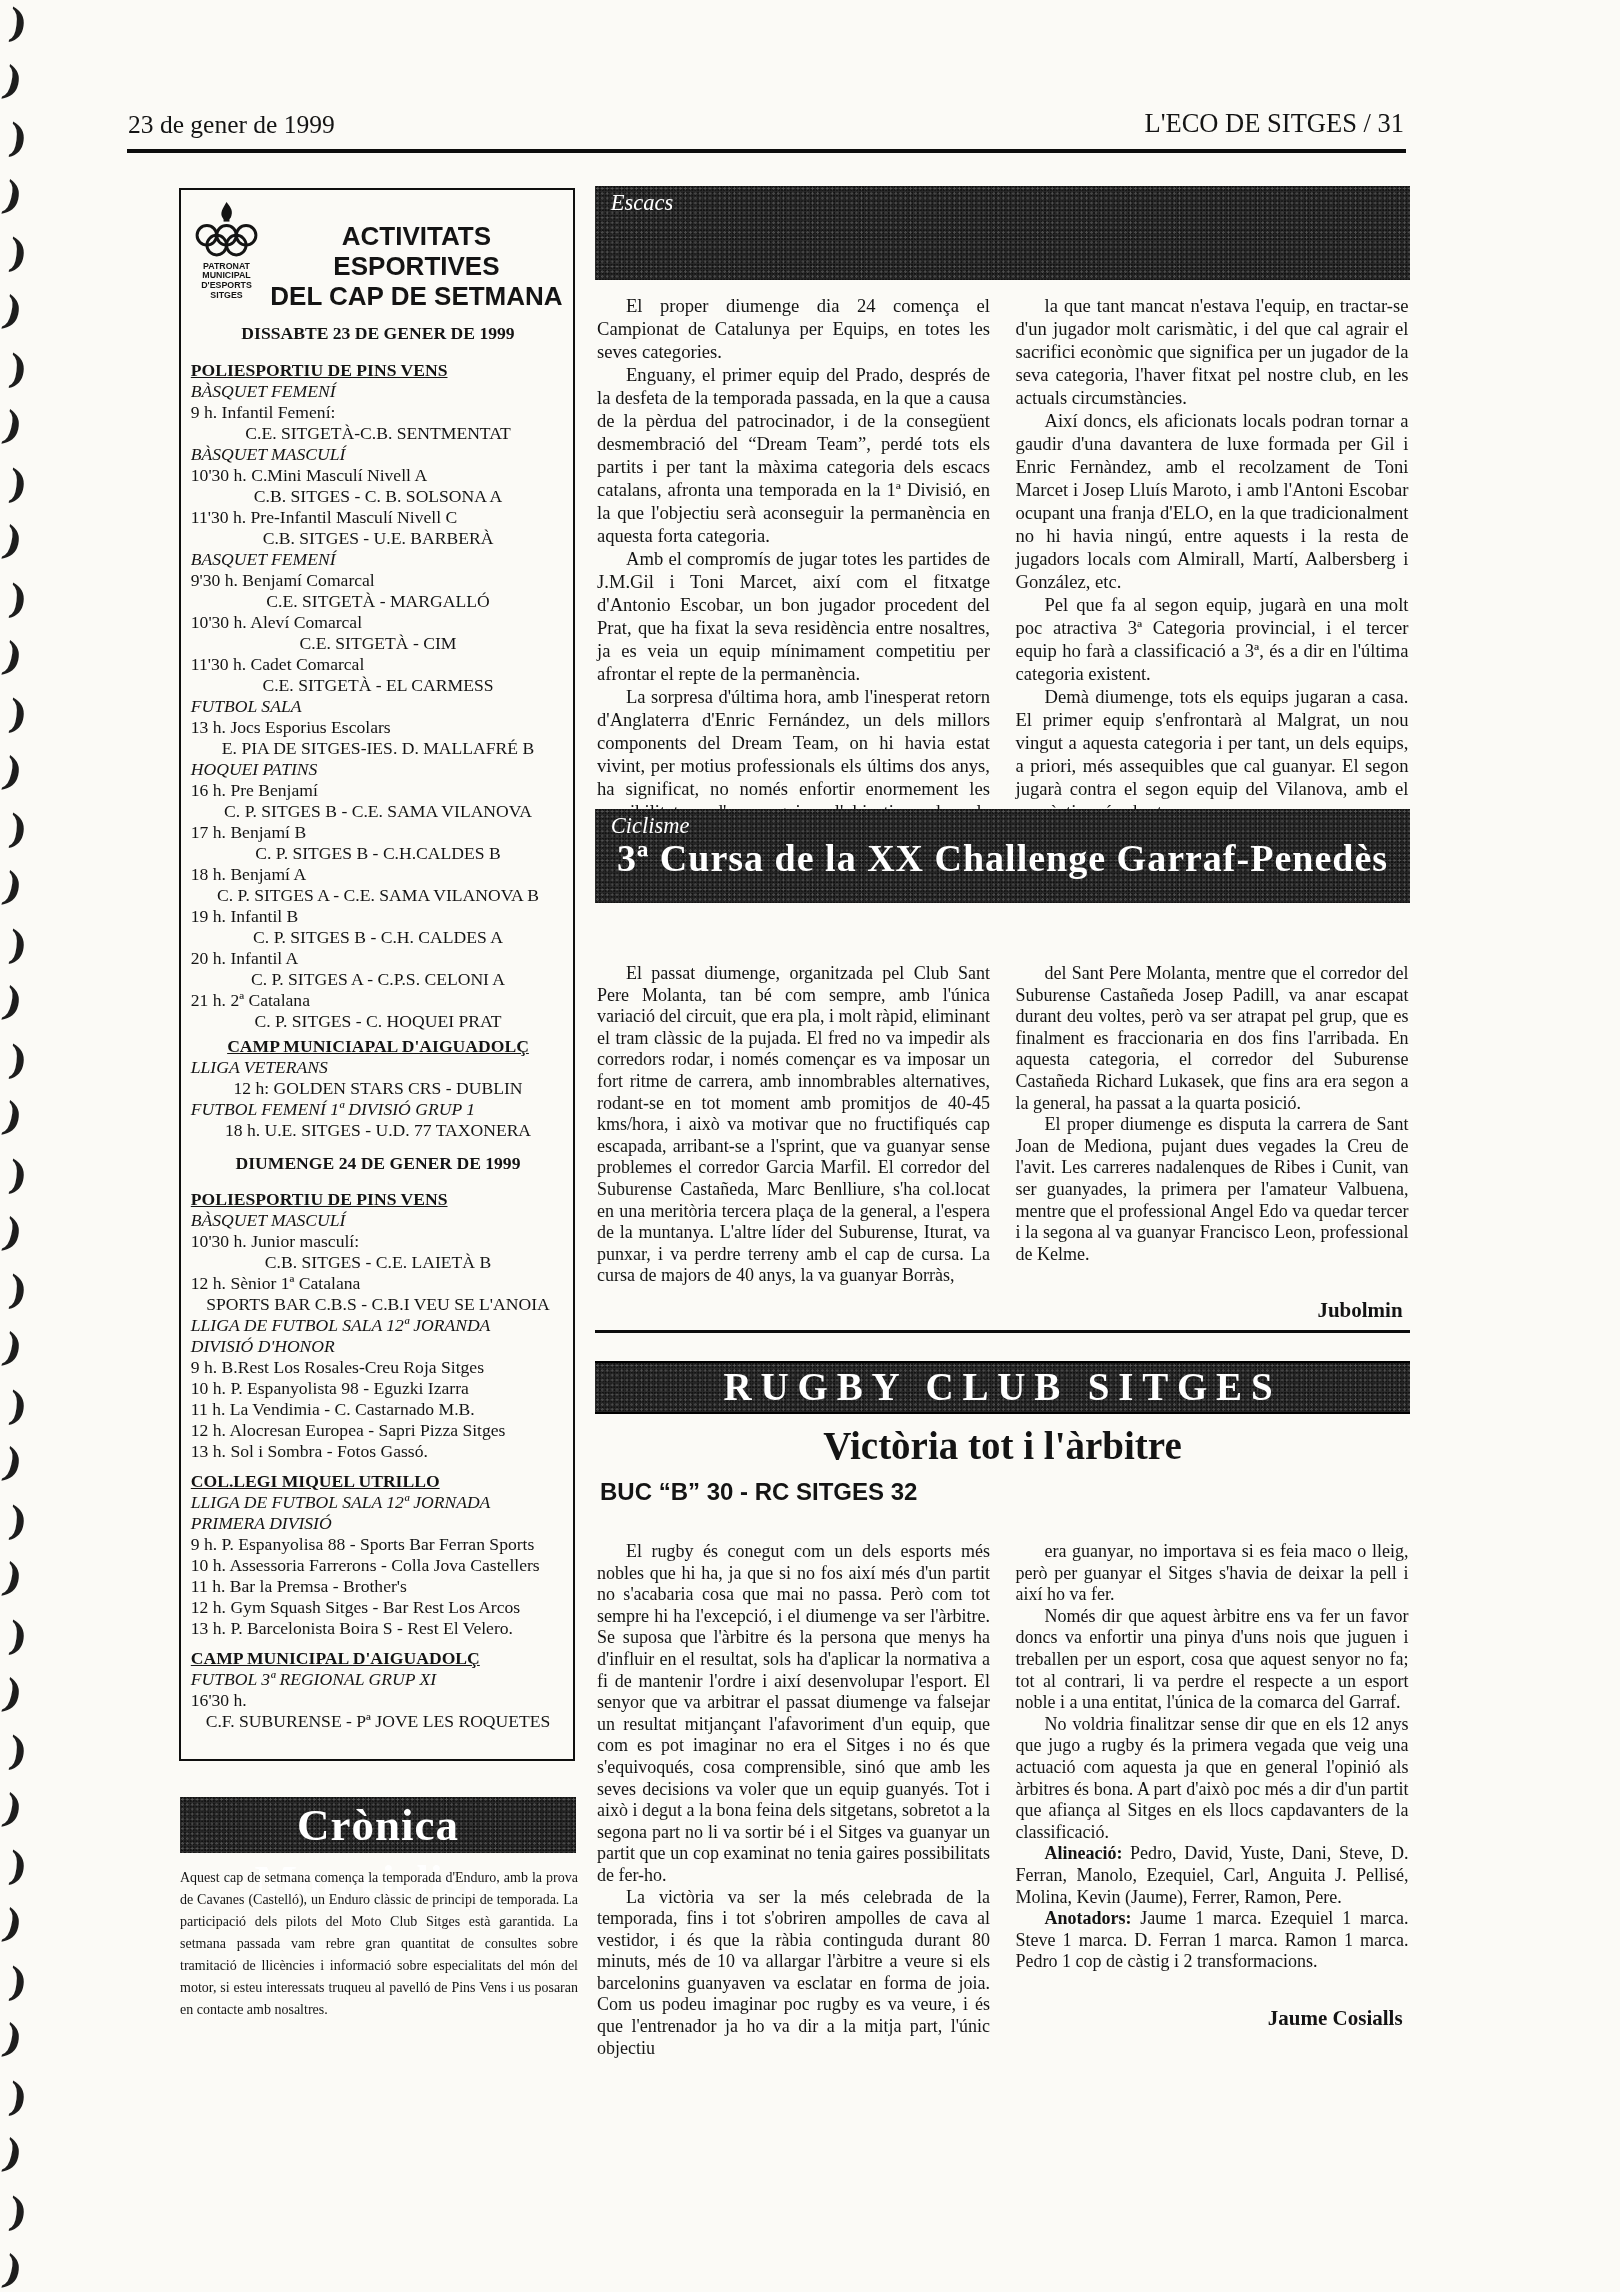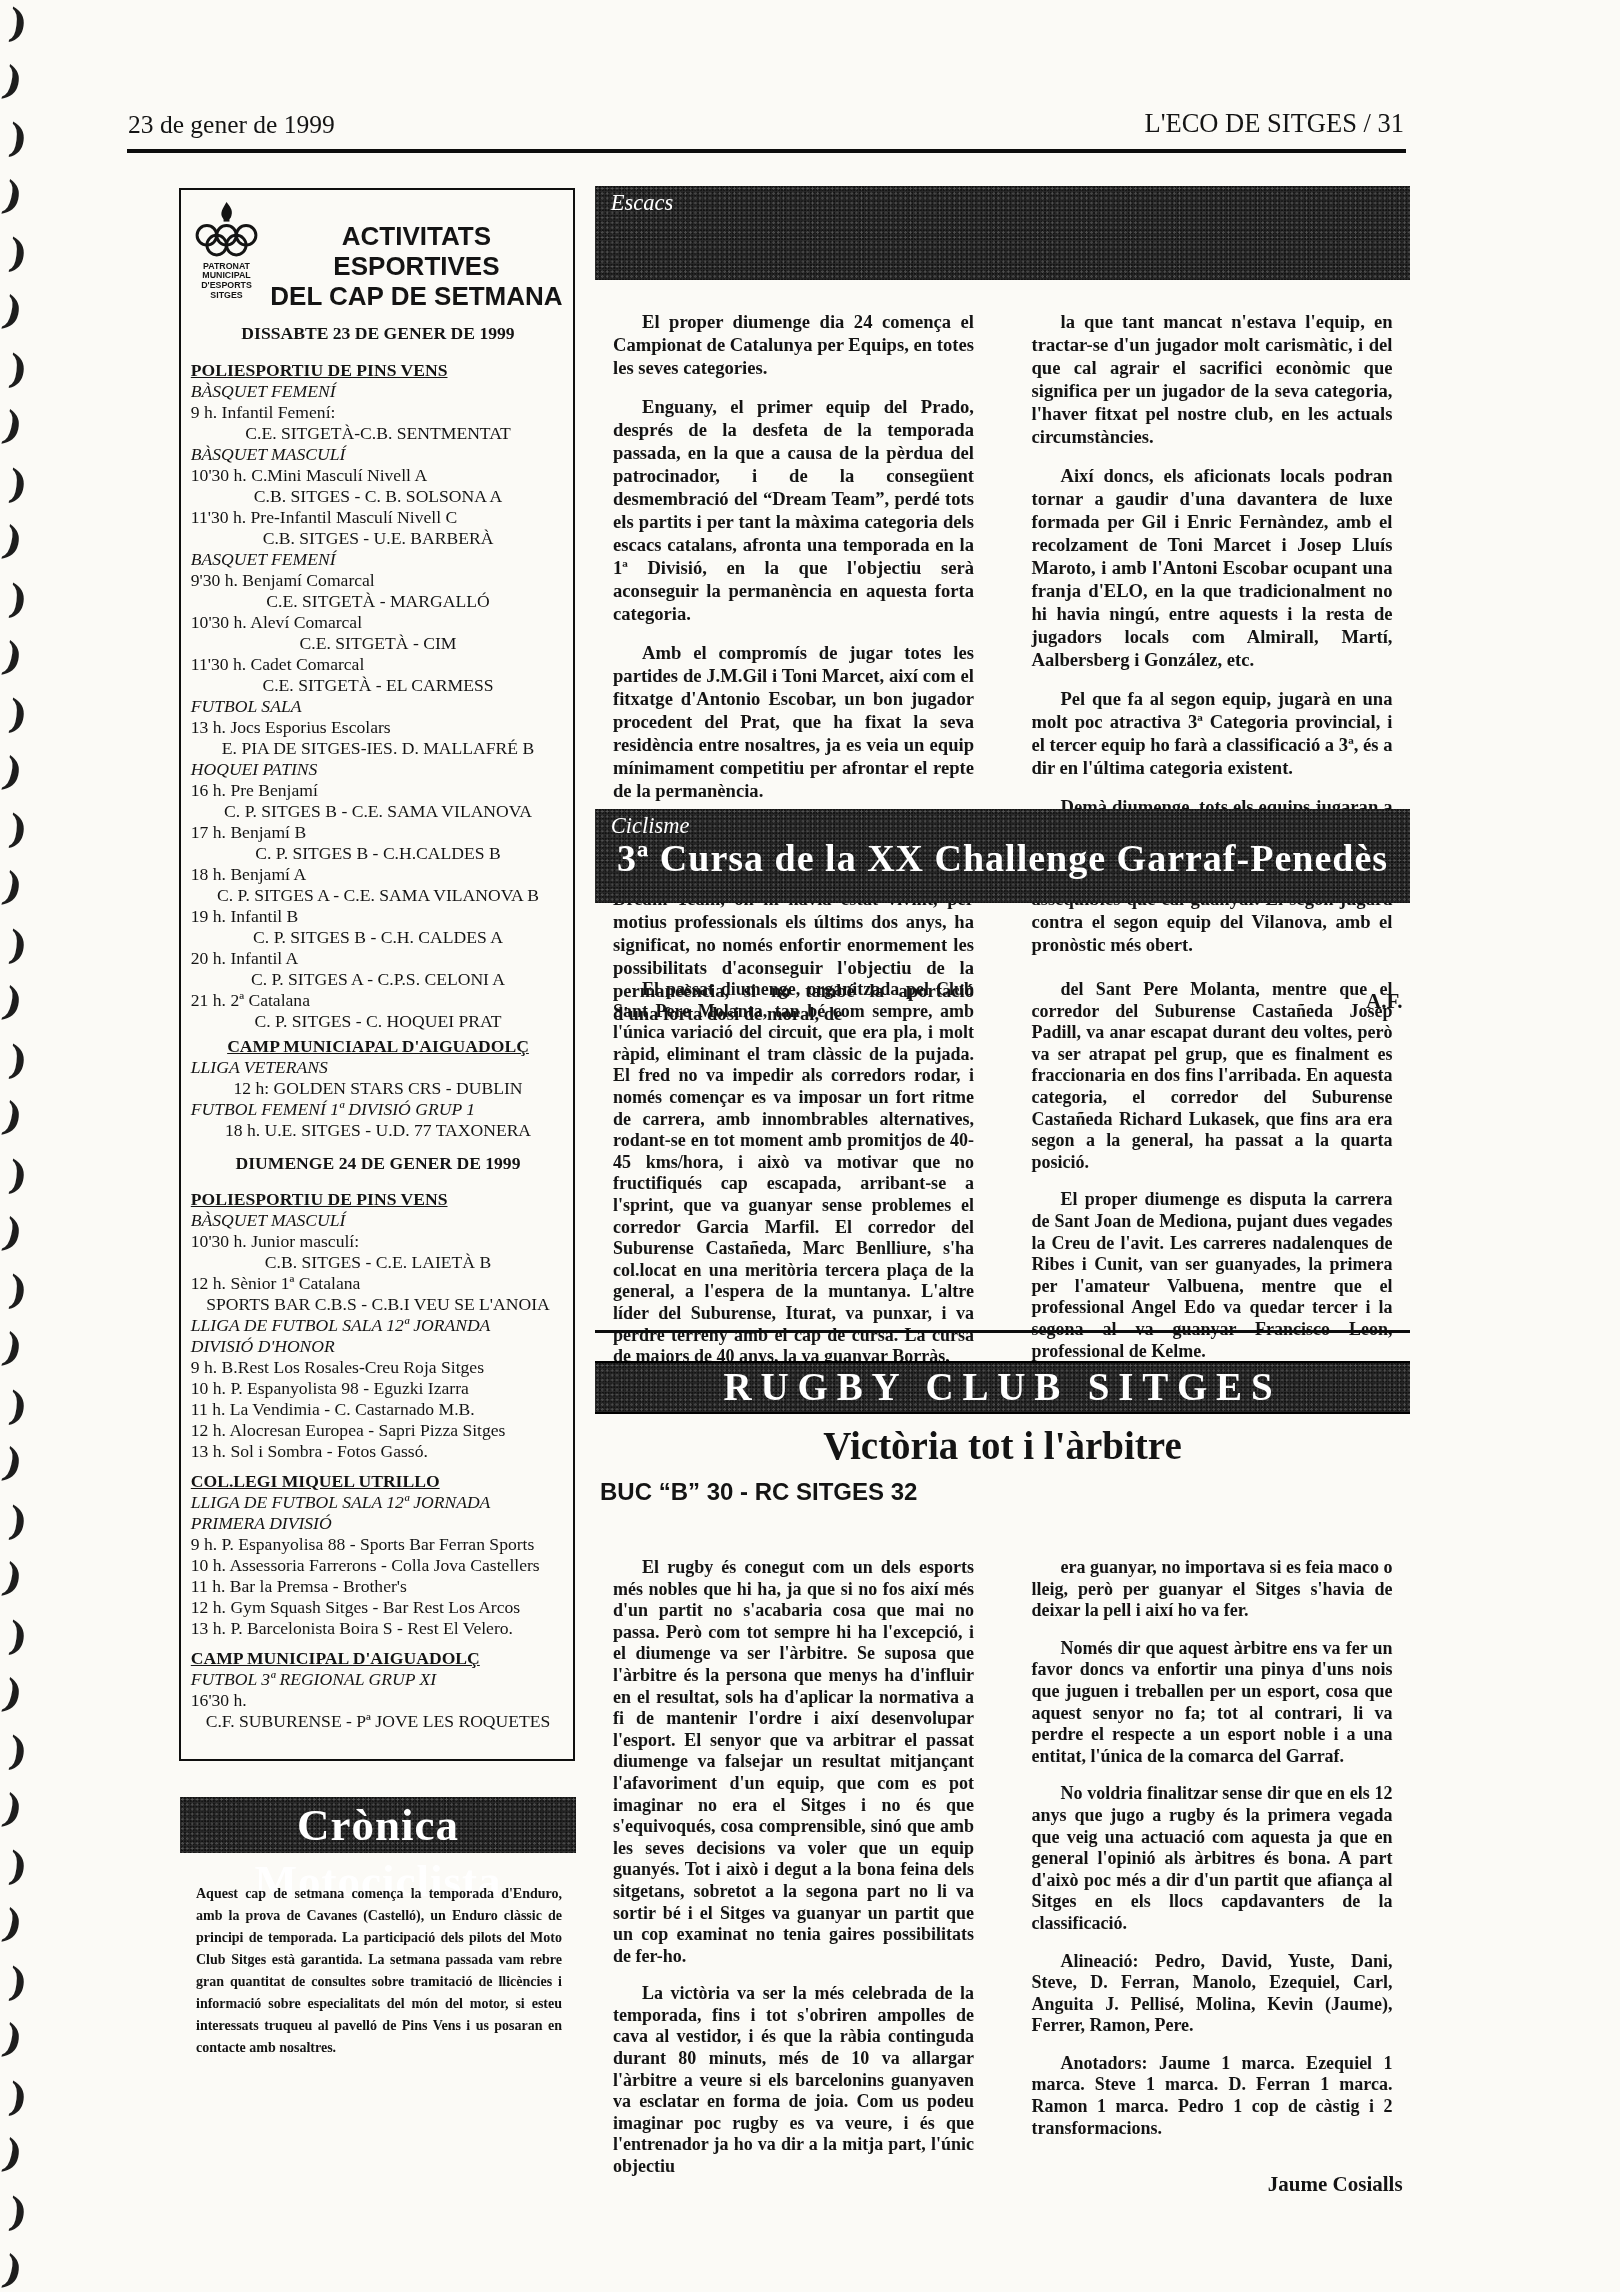--- a/index.html
+++ b/index.html
@@ -43,21 +43,21 @@
              border-top:2.9px solid #000;border-bottom:2.9px solid #000;}
   .rugby-bar .bar-title{line-height:47px;letter-spacing:8.8px;font-size:39px;margin-top:0;}
   .cronica-bar{position:absolute;left:180px;top:1797px;width:396px;height:56px;}
   .cronica-bar .bar-title{line-height:56px;font-size:45px;margin-top:0;}
   
   .twocol{position:absolute;display:flex;gap:25.5px;}
   .escacs-cols{left:597px;top:294px;width:813px;}
   .ciclisme-cols{left:597px;top:963px;width:813px;}
   .rugby-cols{left:597px;top:1541px;width:813px;}
   .col{width:393px;}
-  .para{margin:16px;text-align:justify;text-indent:29px;font-weight:bold;}
+  .para{margin:0;text-align:justify;text-indent:29px;}
   .escacs-cols .para{font-size:18.6px;line-height:23px;}
   .ciclisme-cols .para,.rugby-cols .para{font-size:18px;line-height:21.6px;}
   .sig{text-align:right;font-weight:bold;font-size:21px;margin-top:33px;padding-right:5.9px;}
   .rule{position:absolute;background:#0d0d0d;}
   .rule-escacs{left:595px;top:832px;width:815px;height:2.9px;}
   .rule-rugby{left:595px;top:1330px;width:815px;height:2.9px;}
   .rugby-headline{position:absolute;left:595px;top:1423px;width:815px;text-align:center;
                   font-weight:bold;font-size:39px;}
   .rugby-score{position:absolute;left:600px;top:1478px;width:815px;text-align:left;
                font-family:"Liberation Sans","DejaVu Sans",sans-serif;font-weight:bold;font-size:24px;}

